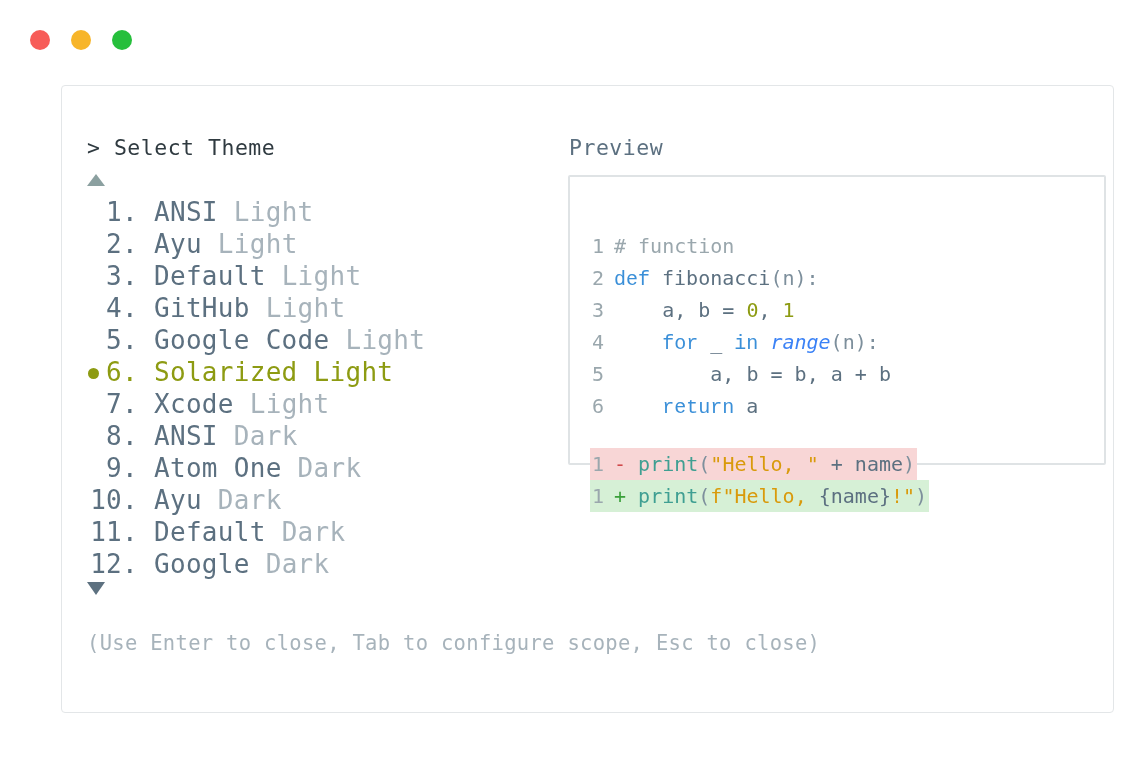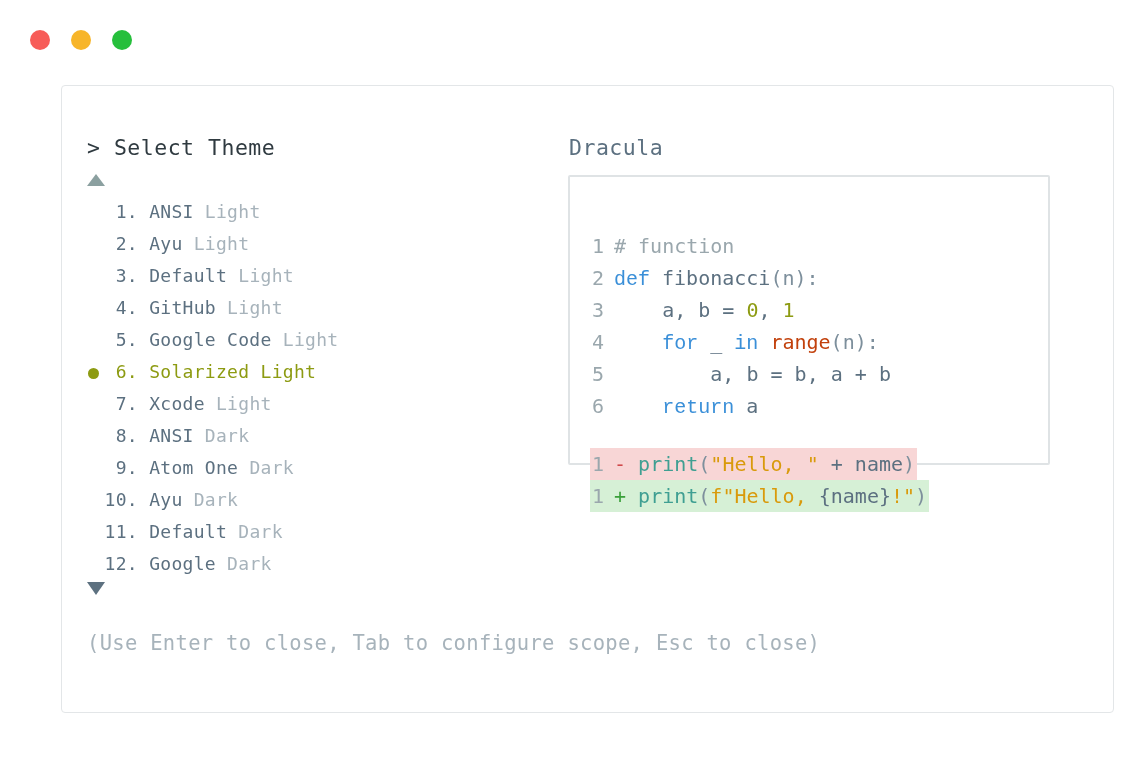--- a/index.html
+++ b/index.html
@@ -87,21 +87,21 @@
     left: 0px;
     top: 110px;
     width: 470px;
     list-style: none;
   }
 
   .theme-item {
     position: relative;
     height: 32px;
     line-height: 32px;
-    font-size: 18px;
+    font-size: 26px;
     letter-spacing: 0.3px;
     white-space: pre;
     padding-left: 24px;
   }
 
   .bullet {
     position: absolute;
     left: 26px;
     top: 12px;
     width: 11px;
@@ -132,21 +132,21 @@
     font-size: 21.5px;
     letter-spacing: 0.5px;
     color: #5c7080;
     white-space: pre;
   }
 
   .preview-box {
     position: absolute;
     left: 506px;
     top: 89px;
-    width: 482px;
+    width: 538px;
     height: 290px;
     background: #ffffff;
     border: 2px solid #dfe3e5;
     border-radius: 2px;
     padding-left: 12px;
   }
 
   .code {
     position: absolute;
     left: 20px;
@@ -178,21 +178,21 @@
   .diff-del { background: #f8d6d6; }
   .diff-add { background: #d6f0d6; }
 
   .sign-del { color: #d0494b; }
   .sign-add { color: #3aa03a; }
 
   
   .t-comment { color: #9aa7ad; }
   .t-keyword { color: #3a8fd8; font-family: Liberation Mono, monospace; }
   .t-func    { color: #3f9f92; }
-  .t-builtin { color: #c2410c; }
+  .t-builtin { color: #3b82f6; font-style: italic; }
   .t-num     { color: #8d9b12; }
   .t-str     { color: #d99a0b; }
   .t-plain   { color: #5c7080; }
   .t-punct   { color: #7d8f9c; }
 
   
   .footer-hint {
     position: absolute;
     left: 25px;
     top: 545px;
@@ -228,21 +228,21 @@
         <li class="theme-item"><span class="item-num"> 5.</span><span> </span><span class="item-name">Google Code</span><span> </span><span class="item-variant">Light</span></li>
         <li class="theme-item selected"><span class="bullet"></span><span class="item-num"> 6.</span><span> </span><span class="item-name">Solarized</span><span> </span><span class="item-variant">Light</span></li>
         <li class="theme-item"><span class="item-num"> 7.</span><span> </span><span class="item-name">Xcode</span><span> </span><span class="item-variant">Light</span></li>
         <li class="theme-item"><span class="item-num"> 8.</span><span> </span><span class="item-name">ANSI</span><span> </span><span class="item-variant">Dark</span></li>
         <li class="theme-item"><span class="item-num"> 9.</span><span> </span><span class="item-name">Atom One</span><span> </span><span class="item-variant">Dark</span></li>
         <li class="theme-item"><span class="item-num">10.</span><span> </span><span class="item-name">Ayu</span><span> </span><span class="item-variant">Dark</span></li>
         <li class="theme-item"><span class="item-num">11.</span><span> </span><span class="item-name">Default</span><span> </span><span class="item-variant">Dark</span></li>
         <li class="theme-item"><span class="item-num">12.</span><span> </span><span class="item-name">Google</span><span> </span><span class="item-variant">Dark</span></li>
       </ul>
 
-    <div class="preview-label">Dracula</div>
+    <div class="preview-label">Preview</div>
 
     <div class="preview-box">
       <div class="code" id="code-area"><div class="code-line"><span class="ln">1</span><span class="t-comment"># function</span></div><div class="code-line"><span class="ln">2</span><span class="t-keyword">def </span><span class="t-plain">fibonacci</span><span class="t-punct">(n):</span></div><div class="code-line"><span class="ln">3</span><span class="t-plain">    a, b = </span><span class="t-num">0</span><span class="t-plain">, </span><span class="t-num">1</span></div><div class="code-line"><span class="ln">4</span><span class="t-plain">    </span><span class="t-keyword">for</span><span class="t-plain"> _ </span><span class="t-keyword">in</span><span class="t-plain"> </span><span class="t-builtin">range</span><span class="t-punct">(n):</span></div><div class="code-line"><span class="ln">5</span><span class="t-plain">        a, b = b, a + b</span></div><div class="code-line"><span class="ln">6</span><span class="t-plain">    </span><span class="t-keyword">return</span><span class="t-plain"> a</span></div><div class="code-spacer"></div><div class="diff-row"><div class="diff-line diff-del"><span class="ln">1</span><span class="sign-del">-</span><span> </span><span class="t-func">print</span><span class="t-punct">(</span><span class="t-str">"Hello, "</span><span class="t-plain"> + </span><span class="t-plain">name</span><span class="t-punct">)</span></div></div><div class="diff-row"><div class="diff-line diff-add"><span class="ln">1</span><span class="sign-add">+</span><span> </span><span class="t-func">print</span><span class="t-punct">(</span><span class="t-str">f"Hello, </span><span class="t-plain">{name}</span><span class="t-str">!"</span><span class="t-punct">)</span></div></div></div>
     </div>
 
     <div class="footer-hint">(Use Enter to close, Tab to configure scope, Esc to close)</div>
 
   </div>
 </div>
 

